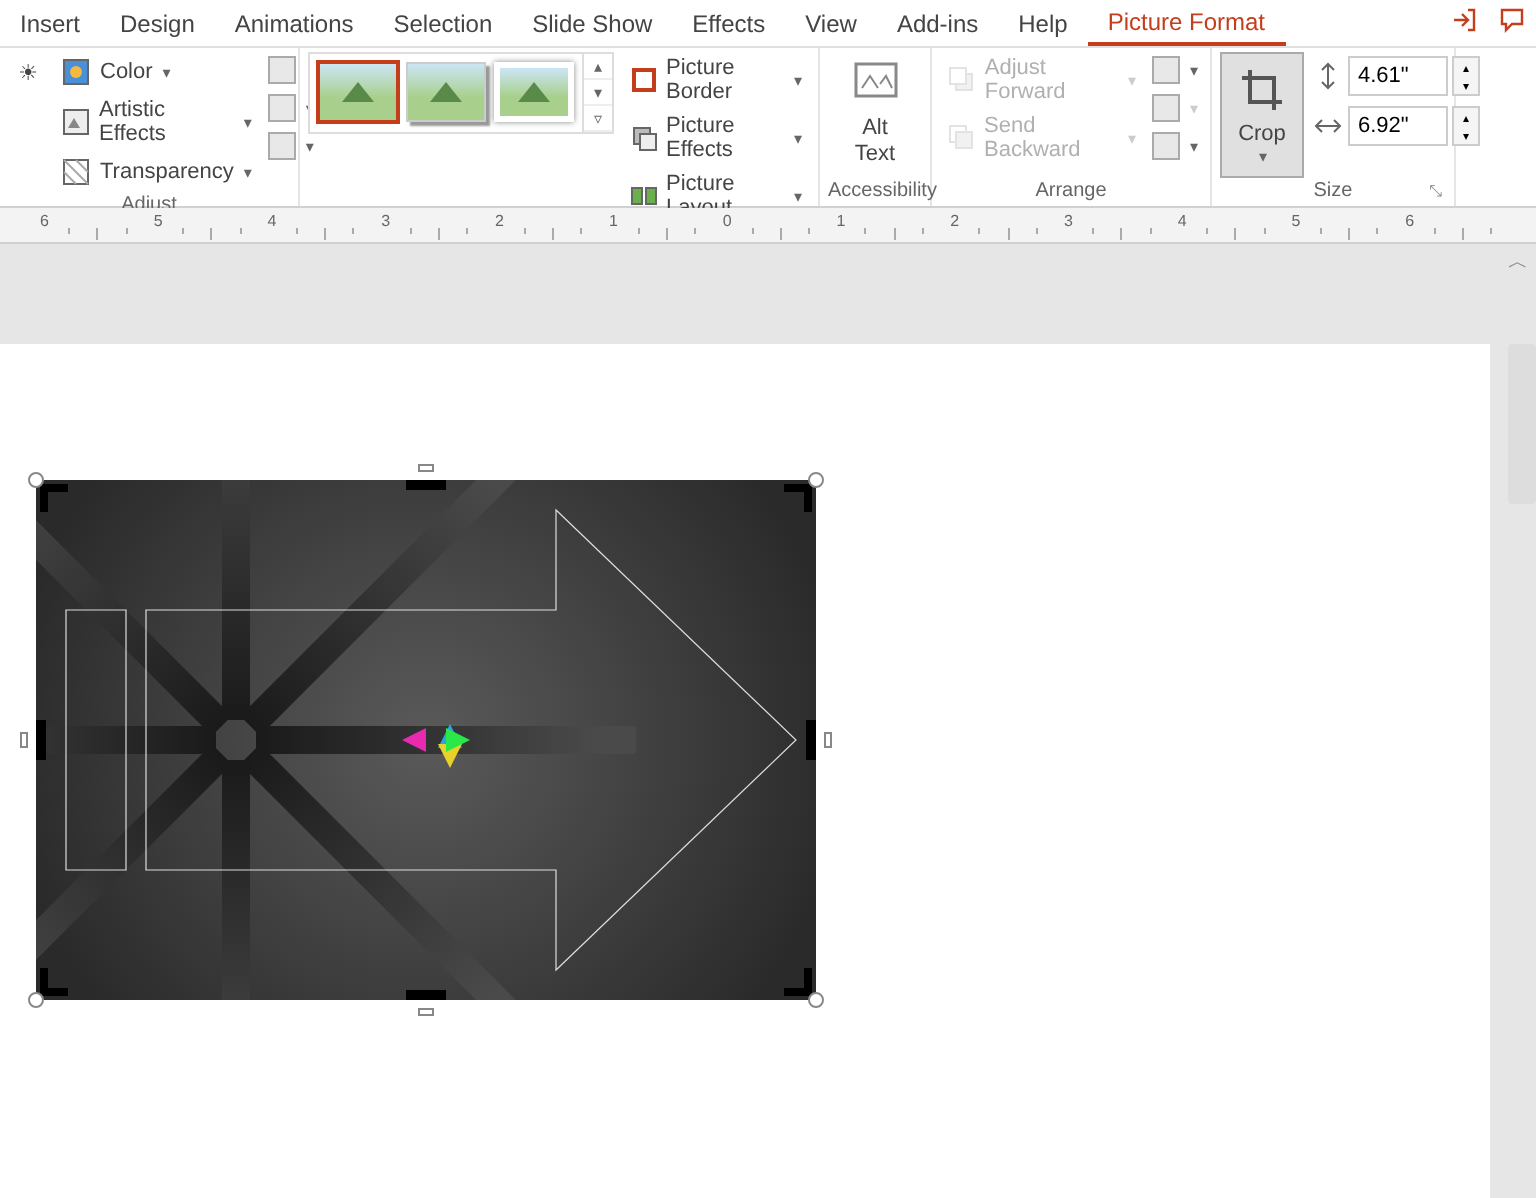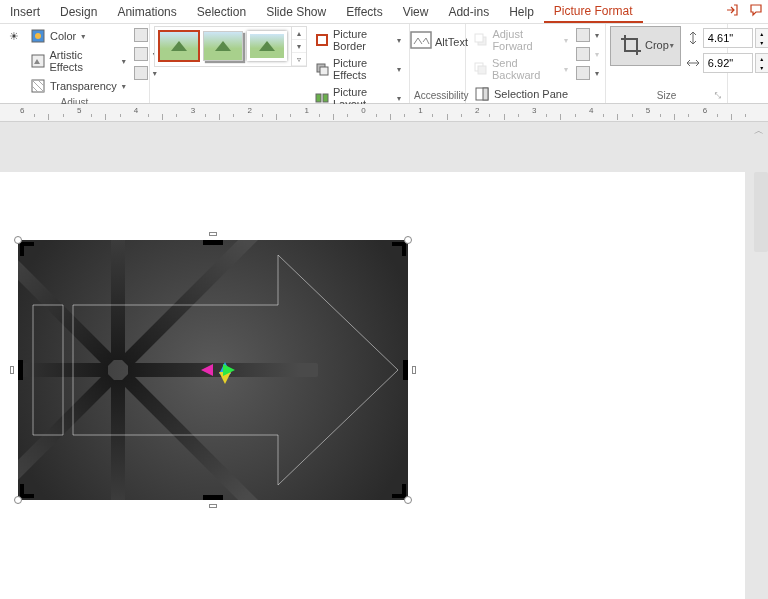--- a/index.html
+++ b/index.html
@@ -34,21 +34,21 @@
   .gallery-items { display: flex; gap: 4px; padding: 4px; }
   .gallery-item { width: 40px; height: 30px; border: 1px solid #ccc; background: linear-gradient(#cce5f5,#a8d08c 60%); display: flex; align-items: center; justify-content: center; }
   .gallery-item .mountain { width: 0; height: 0; border-left: 8px solid transparent; border-right: 8px solid transparent; border-bottom: 10px solid #5a8a4a; }
   .gallery-item.sel { outline: 2px solid #c43e1c; outline-offset: -1px; }
   .gallery-item.g2 { box-shadow: 2px 2px 1px #999; }
   .gallery-item.g3 { border: 3px solid #fff; box-shadow: 0 0 3px #888; }
   .gallery-nav { display: flex; flex-direction: column; border-left: 1px solid #ddd; }
   .gallery-nav div { width: 14px; height: 13px; font-size: 8px; display: flex; align-items: center; justify-content: center; color: #666; border-bottom: 1px solid #eee; }
   
   
-  .bigbtn { display: flex; flex-direction: row; align-items: center; justify-content: center; padding: 2px 6px; font-size: 11px; color: #444; text-align: right; line-height: 1.2; }
+  .bigbtn { display: flex; flex-direction: column; align-items: center; justify-content: center; padding: 2px 6px; font-size: 11px; color: #444; text-align: right; line-height: 1.2; }
   .bigbtn .bigicon { width: 28px; height: 28px; margin-bottom: 2px; display: flex; align-items: center; justify-content: center; }
   
   
   .size-row { display: flex; align-items: center; gap: 2px; margin: 2px 0; }
   .size-row input { width: 50px; height: 20px; font-size: 11px; padding: 0 4px; border: 1px solid #ccc; }
   .spinner { display: flex; flex-direction: column; border: 1px solid #ccc; }
   .spinner div { width: 12px; height: 9px; font-size: 6px; display: flex; align-items: center; justify-content: center; background: #f5f5f5; }
   
   
   .ruler { height: 18px; background: #f3f3f3; border-bottom: 1px solid #d0d0d0; position: relative; font-size: 8px; color: #666; overflow: hidden; }
@@ -257,29 +257,20 @@
         </div>
         <div class="btn disabled">
           <span class="icon">
               <svg width="14" height="14">
                 <rect x="1" y="1" width="8" height="8" fill="#fff" stroke="#bbb"></rect>
                 <rect x="4" y="4" width="8" height="8" fill="#ddd" stroke="#bbb"></rect>
               </svg>
             </span>
           <span>Send Backward</span>
           <span class="drop disabled">▾</span>
-        </div>
-        <div class="btn">
-          <span class="icon">
-              <svg width="14" height="14">
-                <rect x="1" y="1" width="12" height="12" fill="none" stroke="#666"></rect>
-                <rect x="8" y="1" width="5" height="12" fill="#ddd" stroke="#666"></rect>
-              </svg>
-            </span>
-          <span>Selection Pane</span>
         </div>
       </div>
       <div class="vstack" style="margin-left:2px">
         <div class="btn" style="padding:2px">
             <span class="mini-icon"></span>
             <span class="drop">▾</span>
           </div>
         <div class="btn disabled" style="padding:2px">
             <span class="mini-icon"></span>
             <span class="drop disabled">▾</span>

